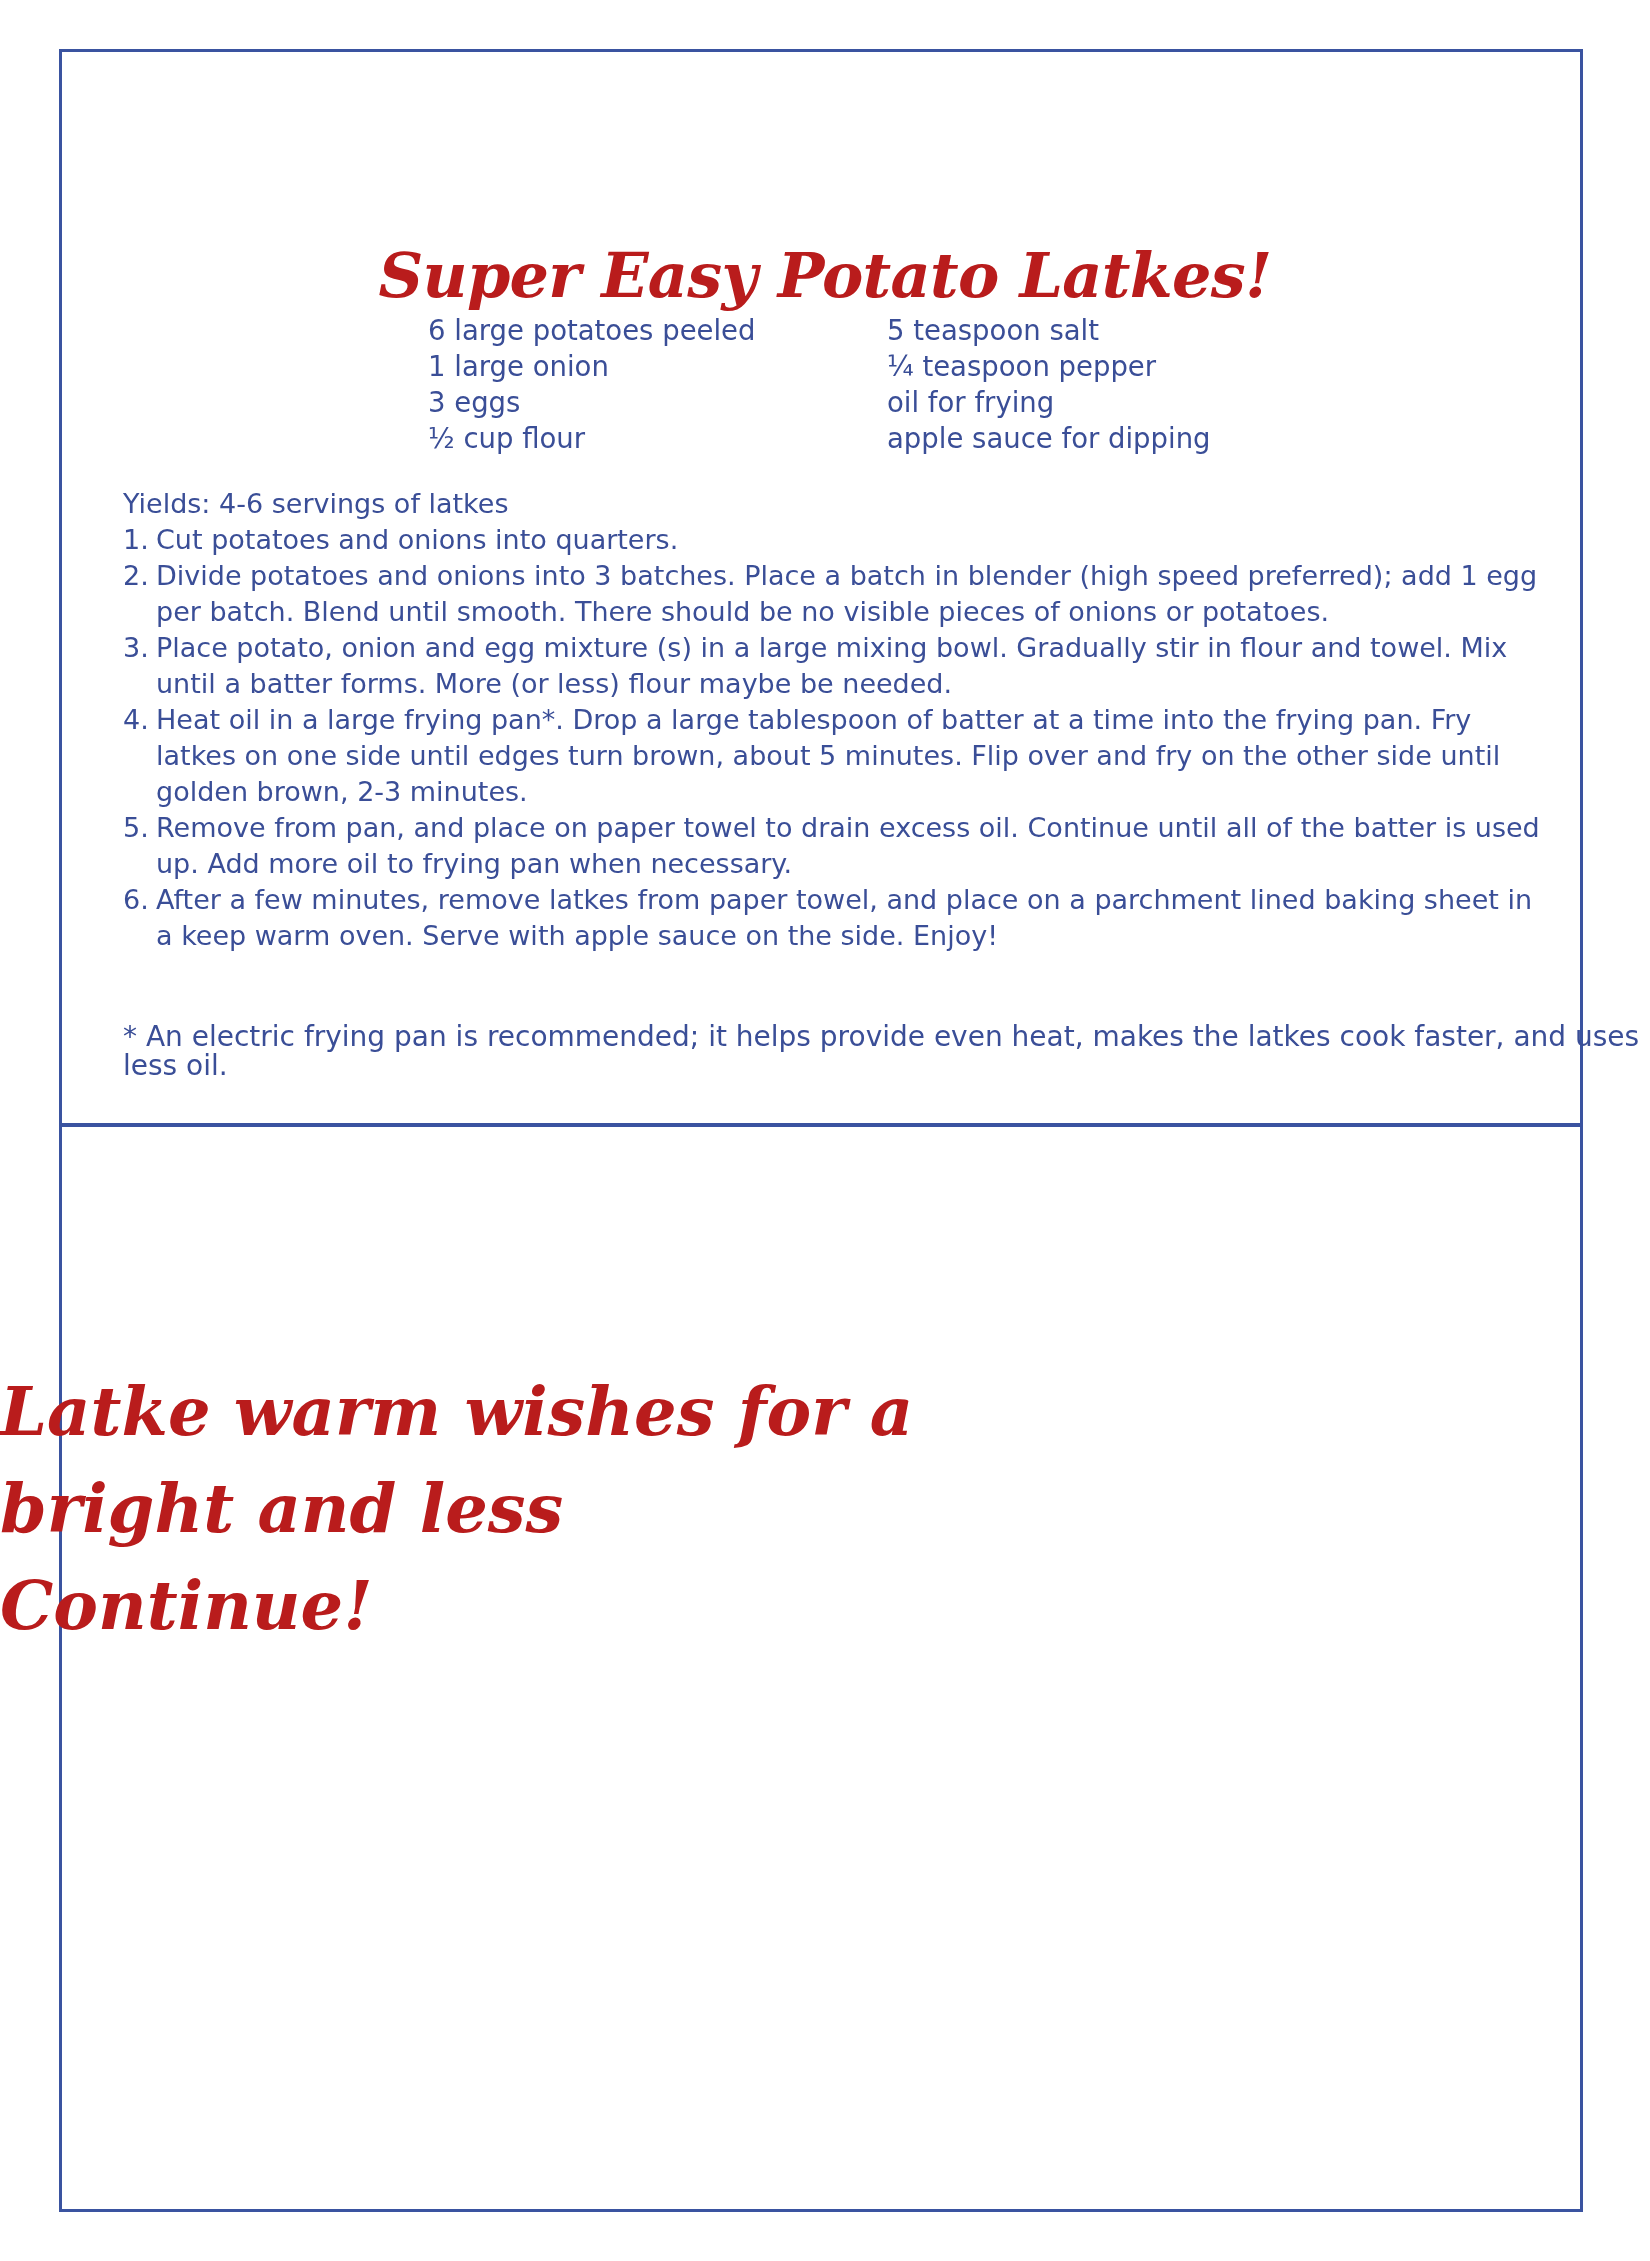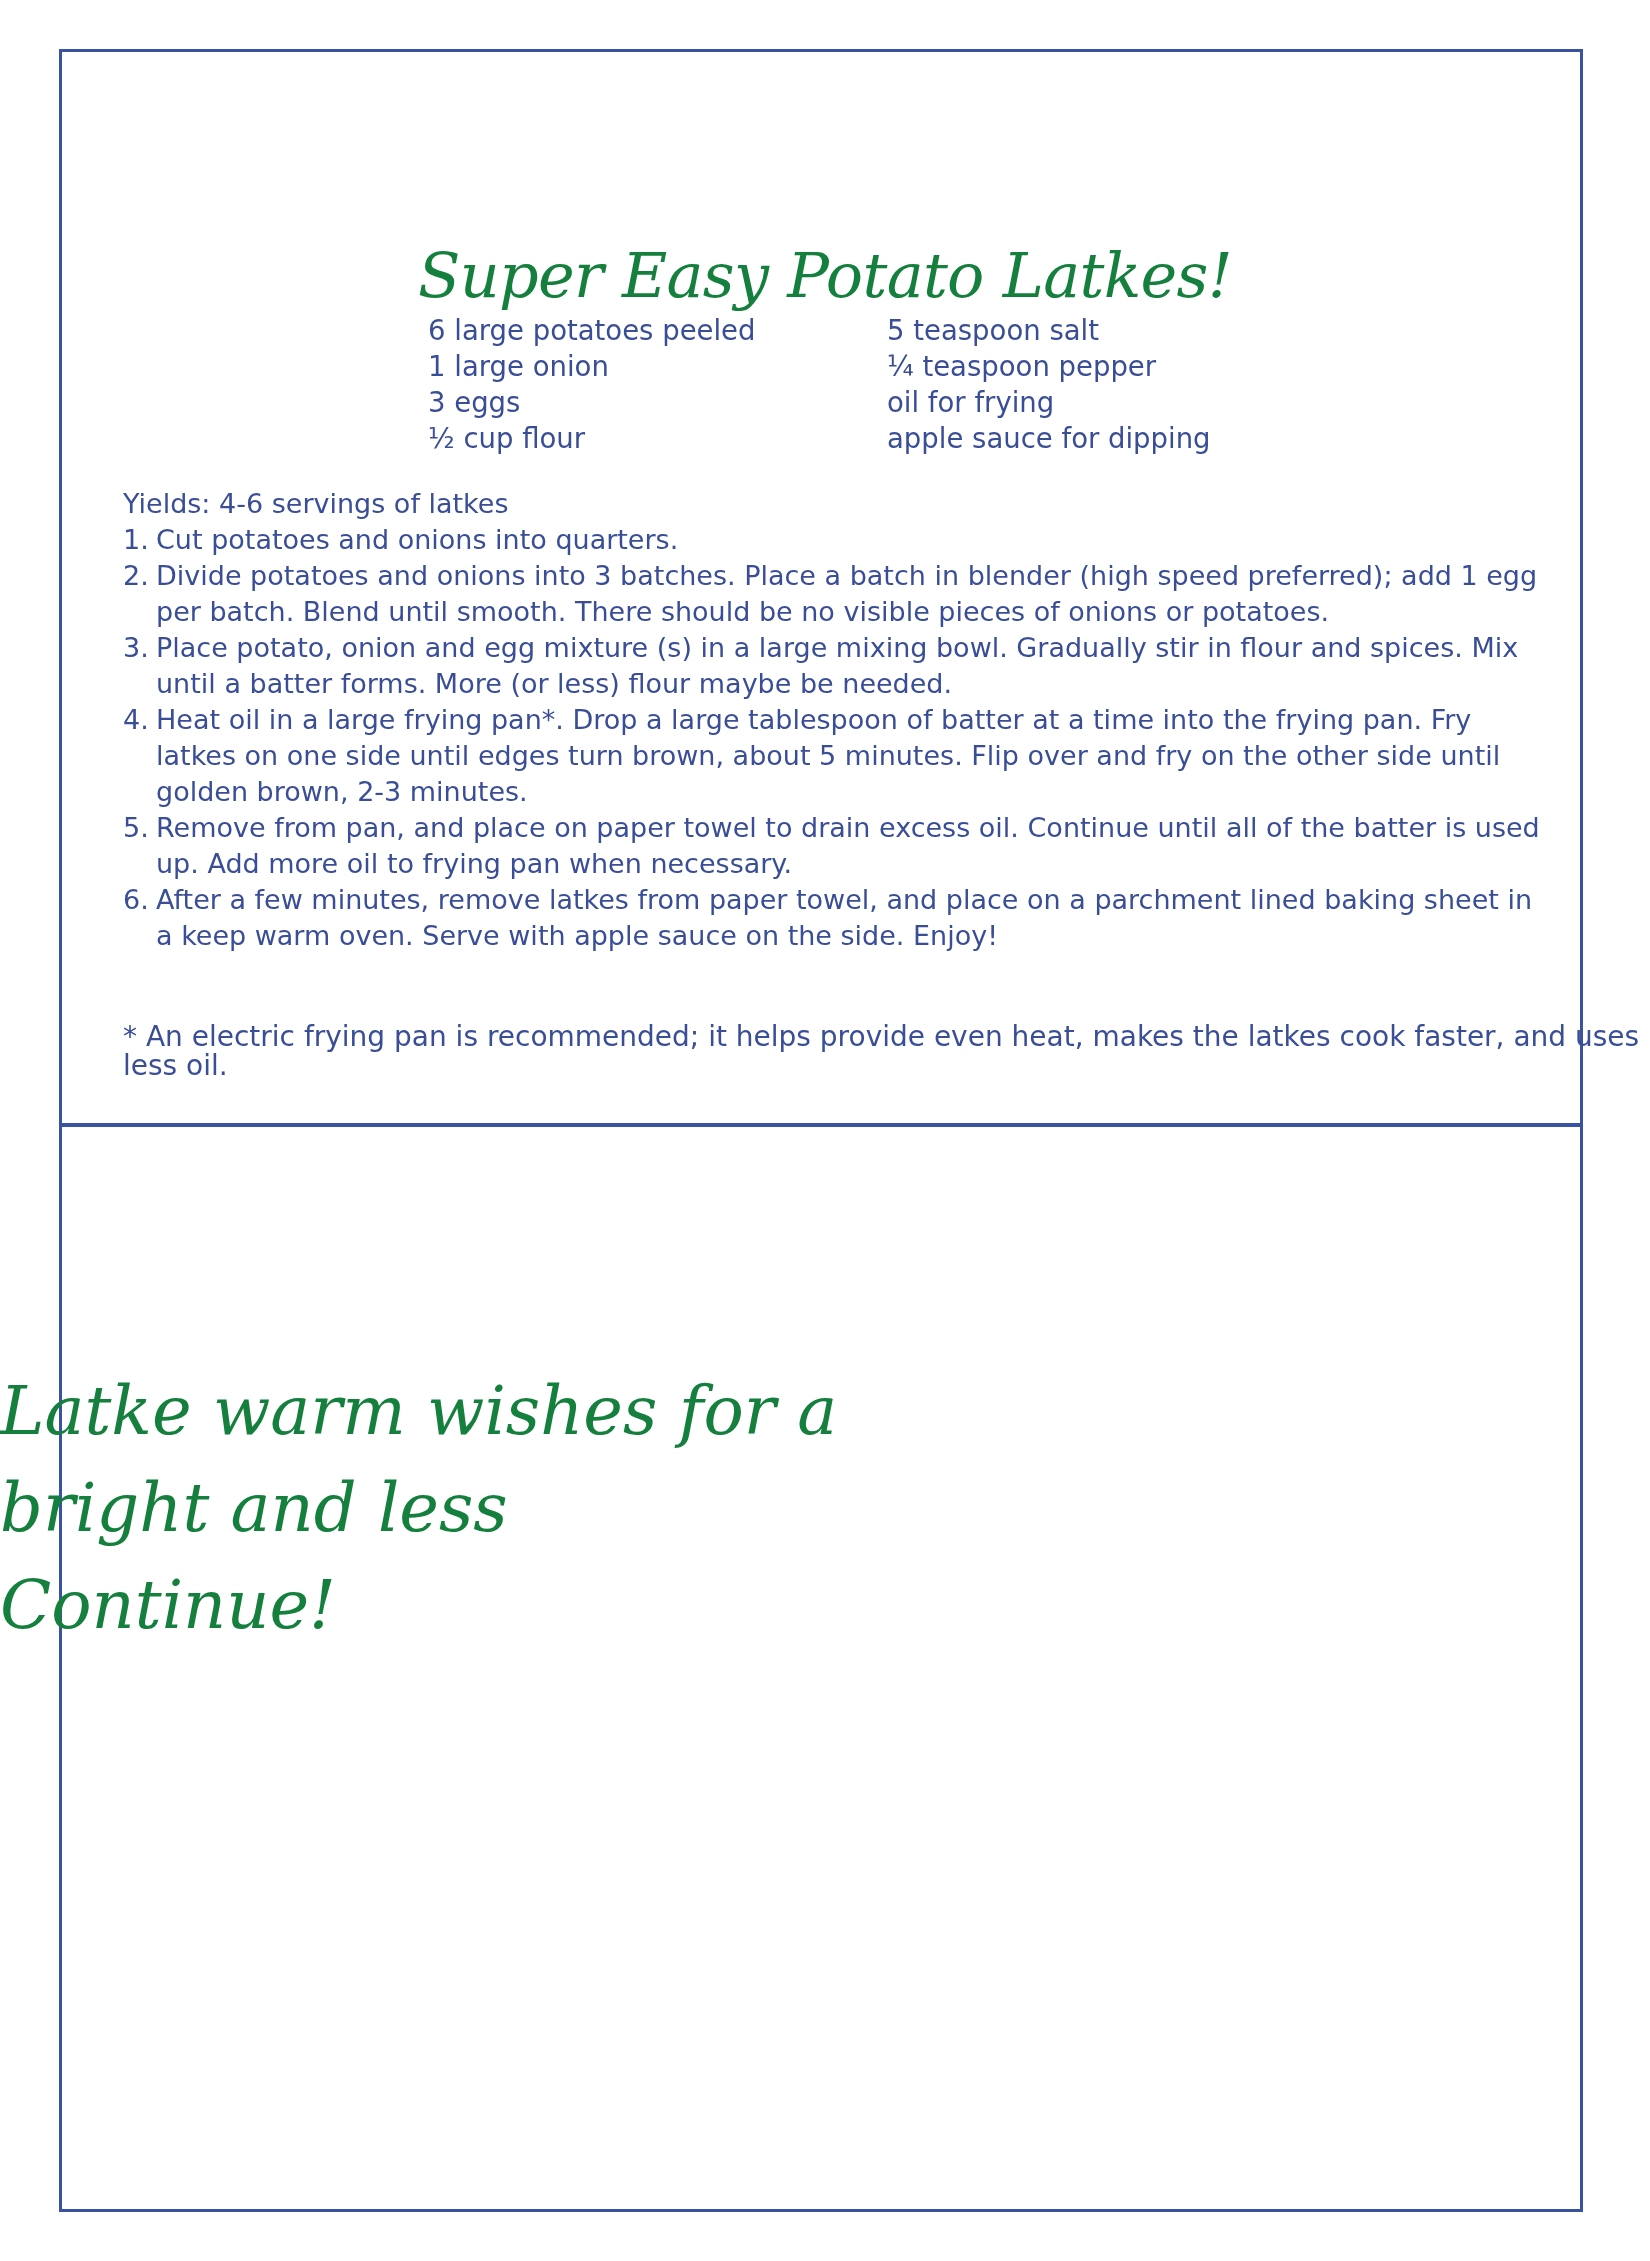--- a/index.html
+++ b/index.html
@@ -28,22 +28,22 @@
       position: absolute;
       left: 59px;
       top: 1123px;
       width: 1524px;
       height: 3.6px;
       background: #3A53A0;
     }
     .script {
       font-family: "DejaVu Serif", serif;
       font-style: italic;
-      color: #15803d;
-      font-weight: normal;
+      color: #b91c1c;
+      font-weight: bold;
     }
     .recipe-title {
       position: absolute;
       left: 0;
       width: 1650px;
       top: 190px;
       text-align: center;
       font-size: 62px;
       line-height: 87px;
       letter-spacing: -0.7px;
@@ -139,21 +139,21 @@
     <li>
       <span class="num">1.</span>
       <span>Cut potatoes and onions into quarters.</span>
     </li>
     <li>
       <span class="num">2.</span>
       <span>Divide potatoes and onions into 3 batches. Place a batch in blender (high speed preferred); add 1 egg per batch. Blend until smooth. There should be no visible pieces of onions or potatoes.</span>
     </li>
     <li>
       <span class="num">3.</span>
-      <span>Place potato, onion and egg mixture (s) in a large mixing bowl. Gradually stir in flour and spices. Mix until a  batter forms. More (or less) flour maybe be needed.</span>
+      <span>Place potato, onion and egg mixture (s) in a large mixing bowl. Gradually stir in flour and towel. Mix until a  batter forms. More (or less) flour maybe be needed.</span>
     </li>
     <li>
       <span class="num">4.</span>
       <span>Heat oil in a large frying pan*. Drop a large tablespoon of batter at a time into the frying pan. Fry latkes on one side until edges turn brown, about 5 minutes. Flip over and fry on the other side until golden brown, 2-3 minutes.</span>
     </li>
     <li>
       <span class="num">5.</span>
       <span>Remove from pan, and place on paper towel to drain excess oil. Continue until all of the batter is used up. Add more oil to frying pan when necessary.</span>
     </li>
     <li>

